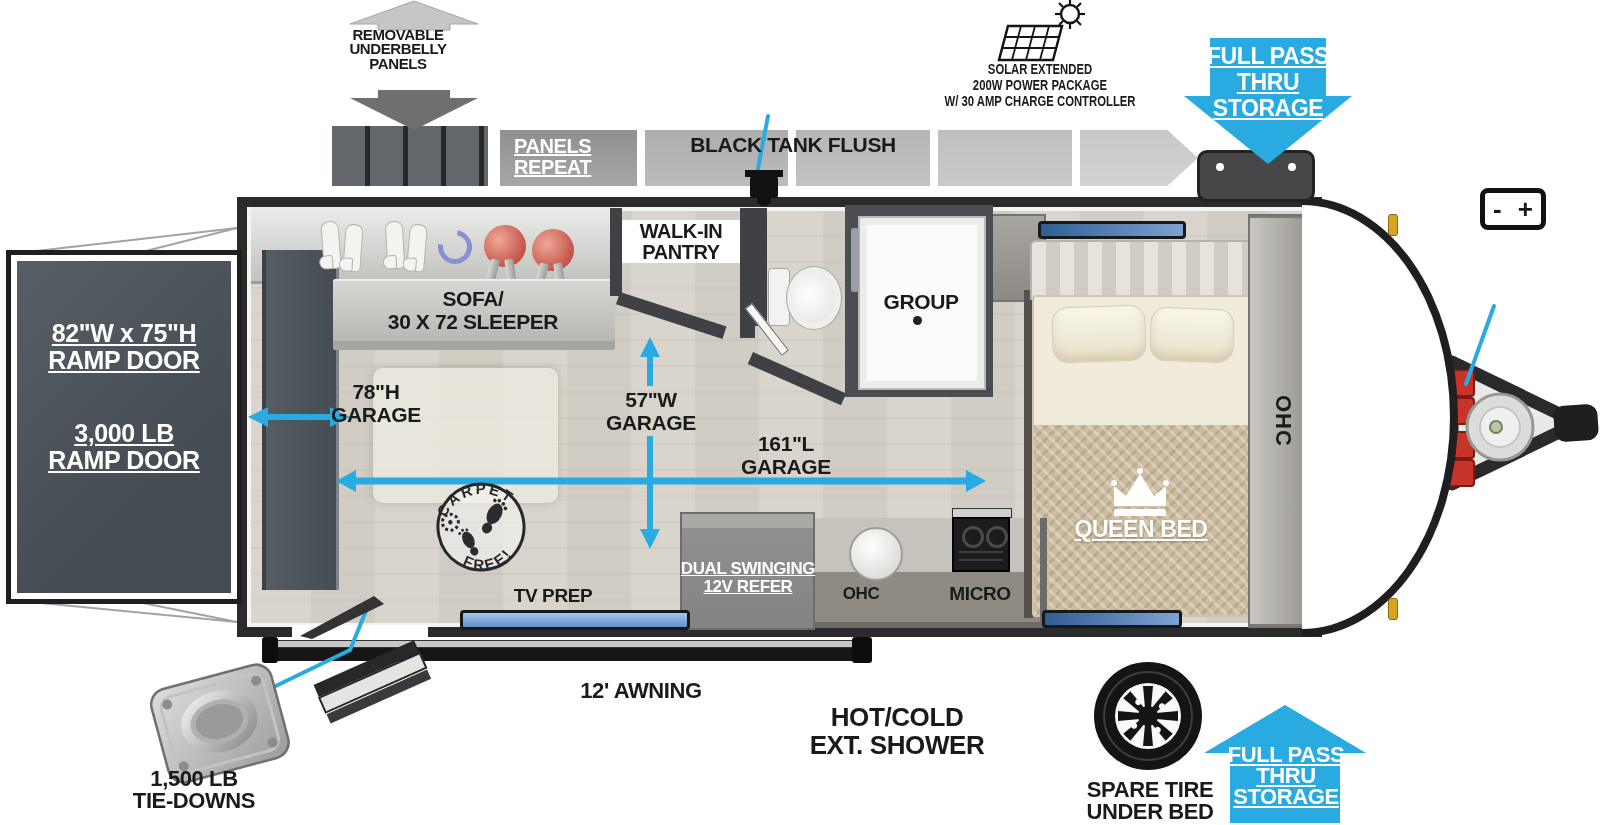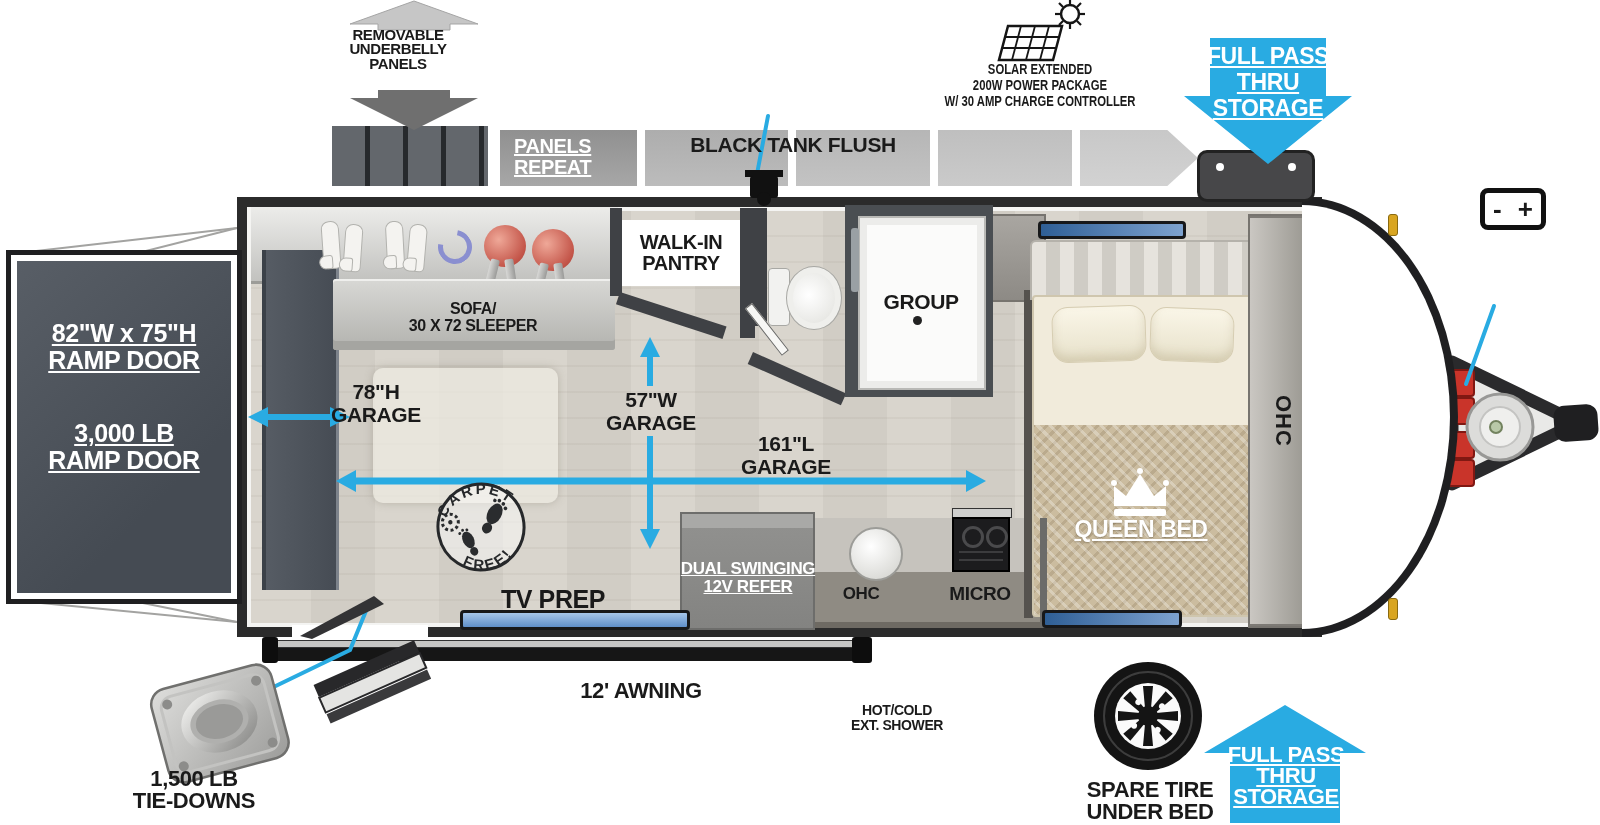--- a/index.html
+++ b/index.html
@@ -94,29 +94,29 @@
   <div class="stool" style="left:484px;top:225px;z-index:6;">
       <div class="leg" style="left:4px;transform:rotate(14deg);"></div>
       <div class="leg" style="left:22px;transform:rotate(-8deg);"></div>
     </div>
   <div class="stool" style="left:532px;top:229px;z-index:6;">
       <div class="leg" style="left:5px;transform:rotate(14deg);"></div>
       <div class="leg" style="left:23px;transform:rotate(-8deg);"></div>
     </div>
 
   <div class="abs" style="left:333px;top:279px;width:282px;height:71px;z-index:6;border-radius:3px;background:linear-gradient(180deg,#d8d8d5,#b2b2ae);box-shadow:inset 0 -9px 0 #a5a5a1, inset 0 2px 0 #efefed;"></div>
-  <div class="lbl" style="left:473px;top:300px;font-size:16px;z-index:7;">SOFA/
+  <div class="lbl" style="left:473px;top:288px;font-size:21px;z-index:7;">SOFA/
 30 X 72 SLEEPER</div>
 
   <div class="abs" style="left:373px;top:368px;width:185px;height:135px;background:rgba(236,233,224,0.75);border-radius:10px;box-shadow:0 0 8px rgba(120,115,100,0.35);z-index:4;"></div>
 
   <div class="abs wallpiece" style="left:610px;top:208px;width:12px;height:88px;z-index:6;"></div>
   <div class="abs wallpiece" style="left:740px;top:208px;width:15px;height:130px;z-index:6;"></div>
   <div class="abs wallpiece" style="left:620px;top:292px;width:112px;height:13px;transform:rotate(18deg);transform-origin:left top;z-index:6;"></div>
-  <div class="abs" style="left:622px;top:220px;width:118px;height:66px;background:#ffffff;z-index:7;display:flex;align-items:center;justify-content:center;">
+  <div class="abs" style="left:622px;top:220px;width:118px;height:43px;background:#ffffff;z-index:7;display:flex;align-items:center;justify-content:center;">
     <div style="white-space:pre-line;text-align:center;font-size:20px;line-height:1.05;letter-spacing:-0.4px;">WALK-IN
 PANTRY</div>
   </div>
 
   <div class="abs wallpiece" style="left:745px;top:208px;width:22px;height:118px;z-index:6;"></div>
   <div class="abs" style="left:752px;top:303px;width:58px;height:7px;background:#f7f7f5;border:1.5px solid #6a6a68;transform:rotate(52deg);transform-origin:left top;z-index:6;"></div>
   <div class="abs wallpiece" style="left:753px;top:352px;width:102px;height:13px;transform:rotate(24deg);transform-origin:left top;z-index:6;"></div>
   <div class="abs" style="left:768px;top:268px;width:20px;height:56px;background:#f2f2f0;border:1.5px solid #a8a8a4;border-radius:4px;z-index:6;"></div>
   <div class="abs" style="left:786px;top:266px;width:54px;height:62px;background:radial-gradient(circle at 40% 45%,#ffffff,#e3e3df 75%);border:1.5px solid #a8a8a4;border-radius:50%;box-shadow:inset 0 0 0 6px #efefec;z-index:6;"></div>
 
@@ -341,24 +341,24 @@
   <div class="lbl white" style="left:1268px;top:44px;font-size:23px;line-height:1.12;z-index:40;">FULL PASS
 THRU
 STORAGE</div>
 
   <div class="lbl" style="left:376px;top:381px;font-size:21px;z-index:40;">78"H
 GARAGE</div>
   <div class="lbl" style="left:651px;top:389px;font-size:21px;z-index:40;">57"W
 GARAGE</div>
   <div class="lbl" style="left:786px;top:433px;font-size:21px;z-index:40;">161"L
 GARAGE</div>
-  <div class="lbl" style="left:553px;top:586px;font-size:25px;z-index:40;">TV PREP</div>
+  <div class="lbl" style="left:553px;top:586px;font-size:19px;z-index:40;">TV PREP</div>
 
   <div class="lbl" style="left:641px;top:679px;font-size:22px;z-index:40;">12' AWNING</div>
-  <div class="lbl" style="left:897px;top:703px;font-size:14px;z-index:40;">HOT/COLD
+  <div class="lbl" style="left:897px;top:703px;font-size:26px;z-index:40;">HOT/COLD
 EXT. SHOWER</div>
   <div class="lbl" style="left:1150px;top:779px;font-size:22px;line-height:1.0;z-index:40;">SPARE TIRE
 UNDER BED</div>
   <div class="lbl white" style="left:1286px;top:745px;font-size:22px;line-height:0.95;z-index:40;">FULL PASS
 THRU
 STORAGE</div>
   <div class="lbl" style="left:174px;top:768px;font-size:22px;line-height:1.0;z-index:40;margin-left:20px;">1,500 LB
 TIE-DOWNS</div>
 
 </div>

